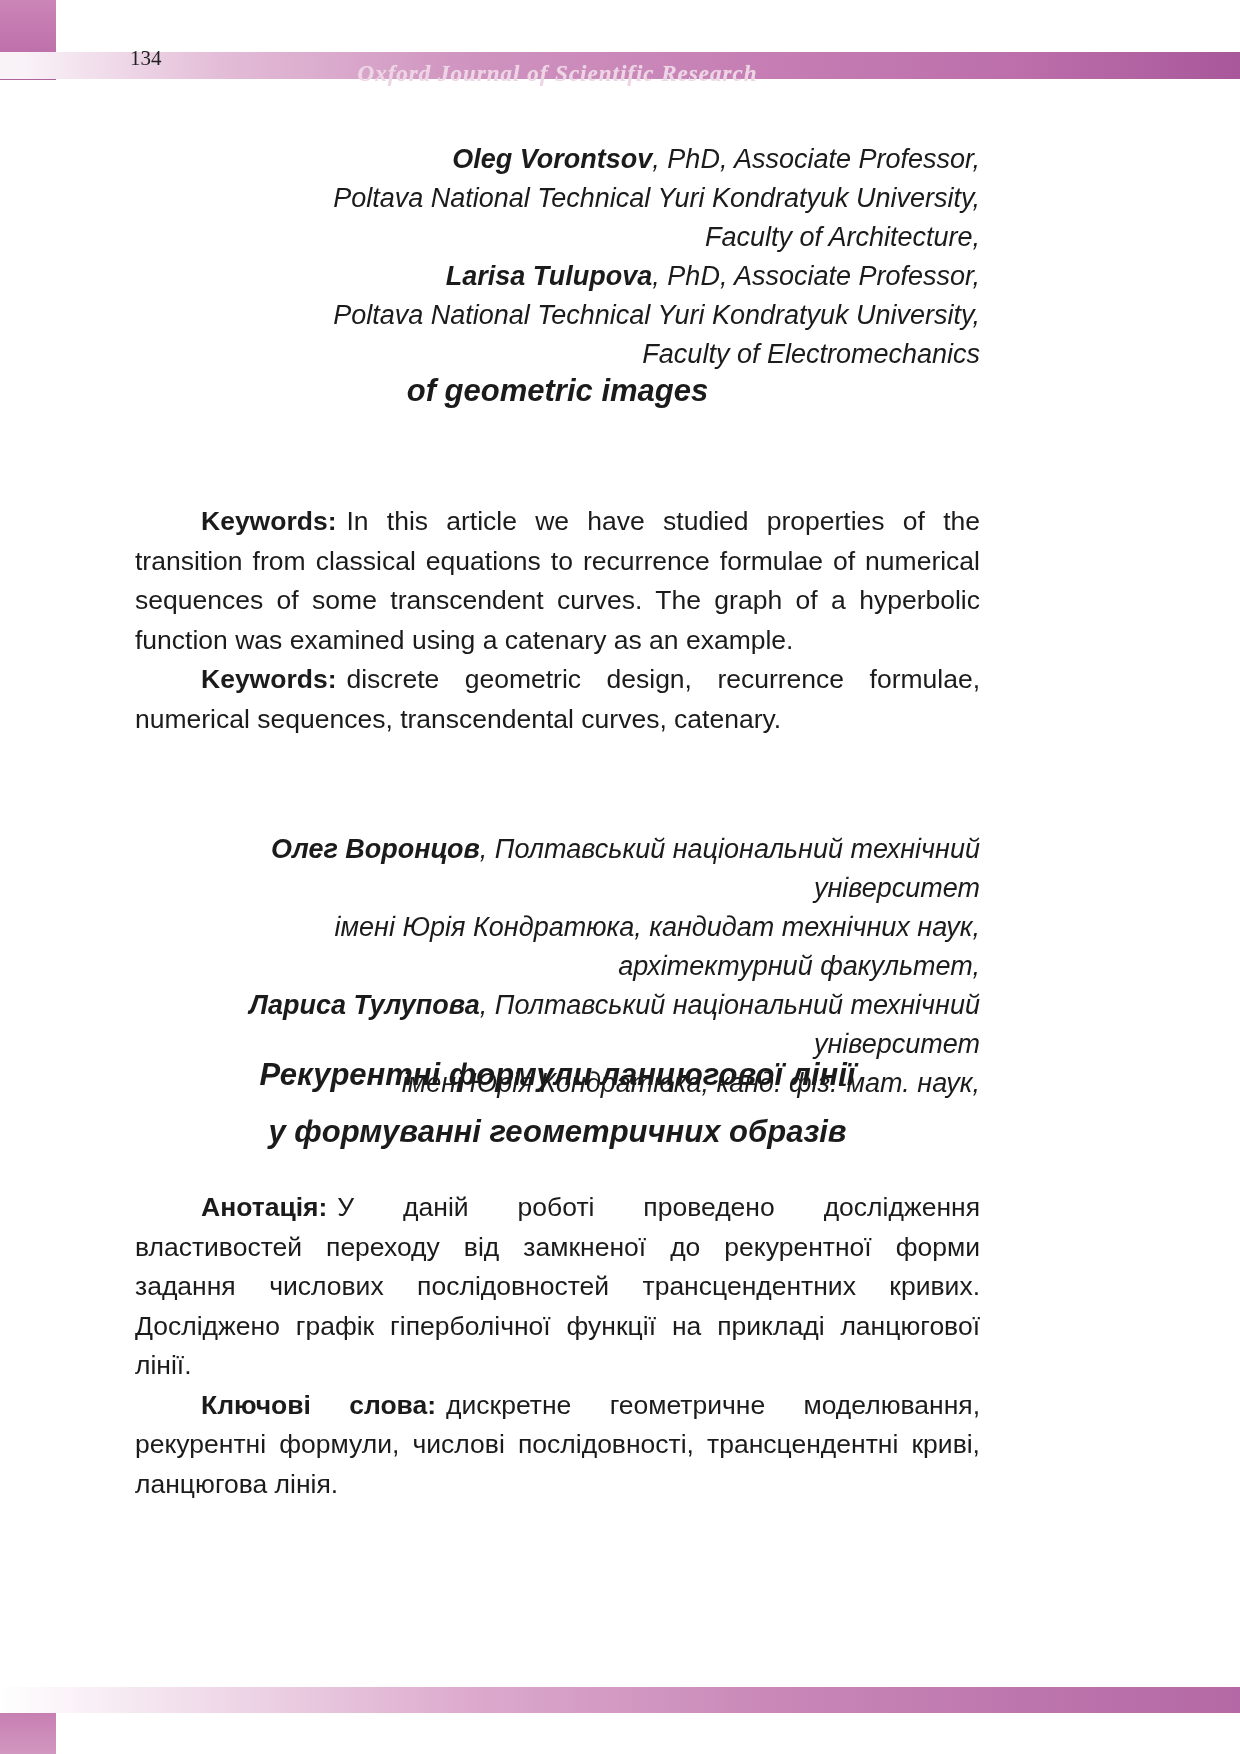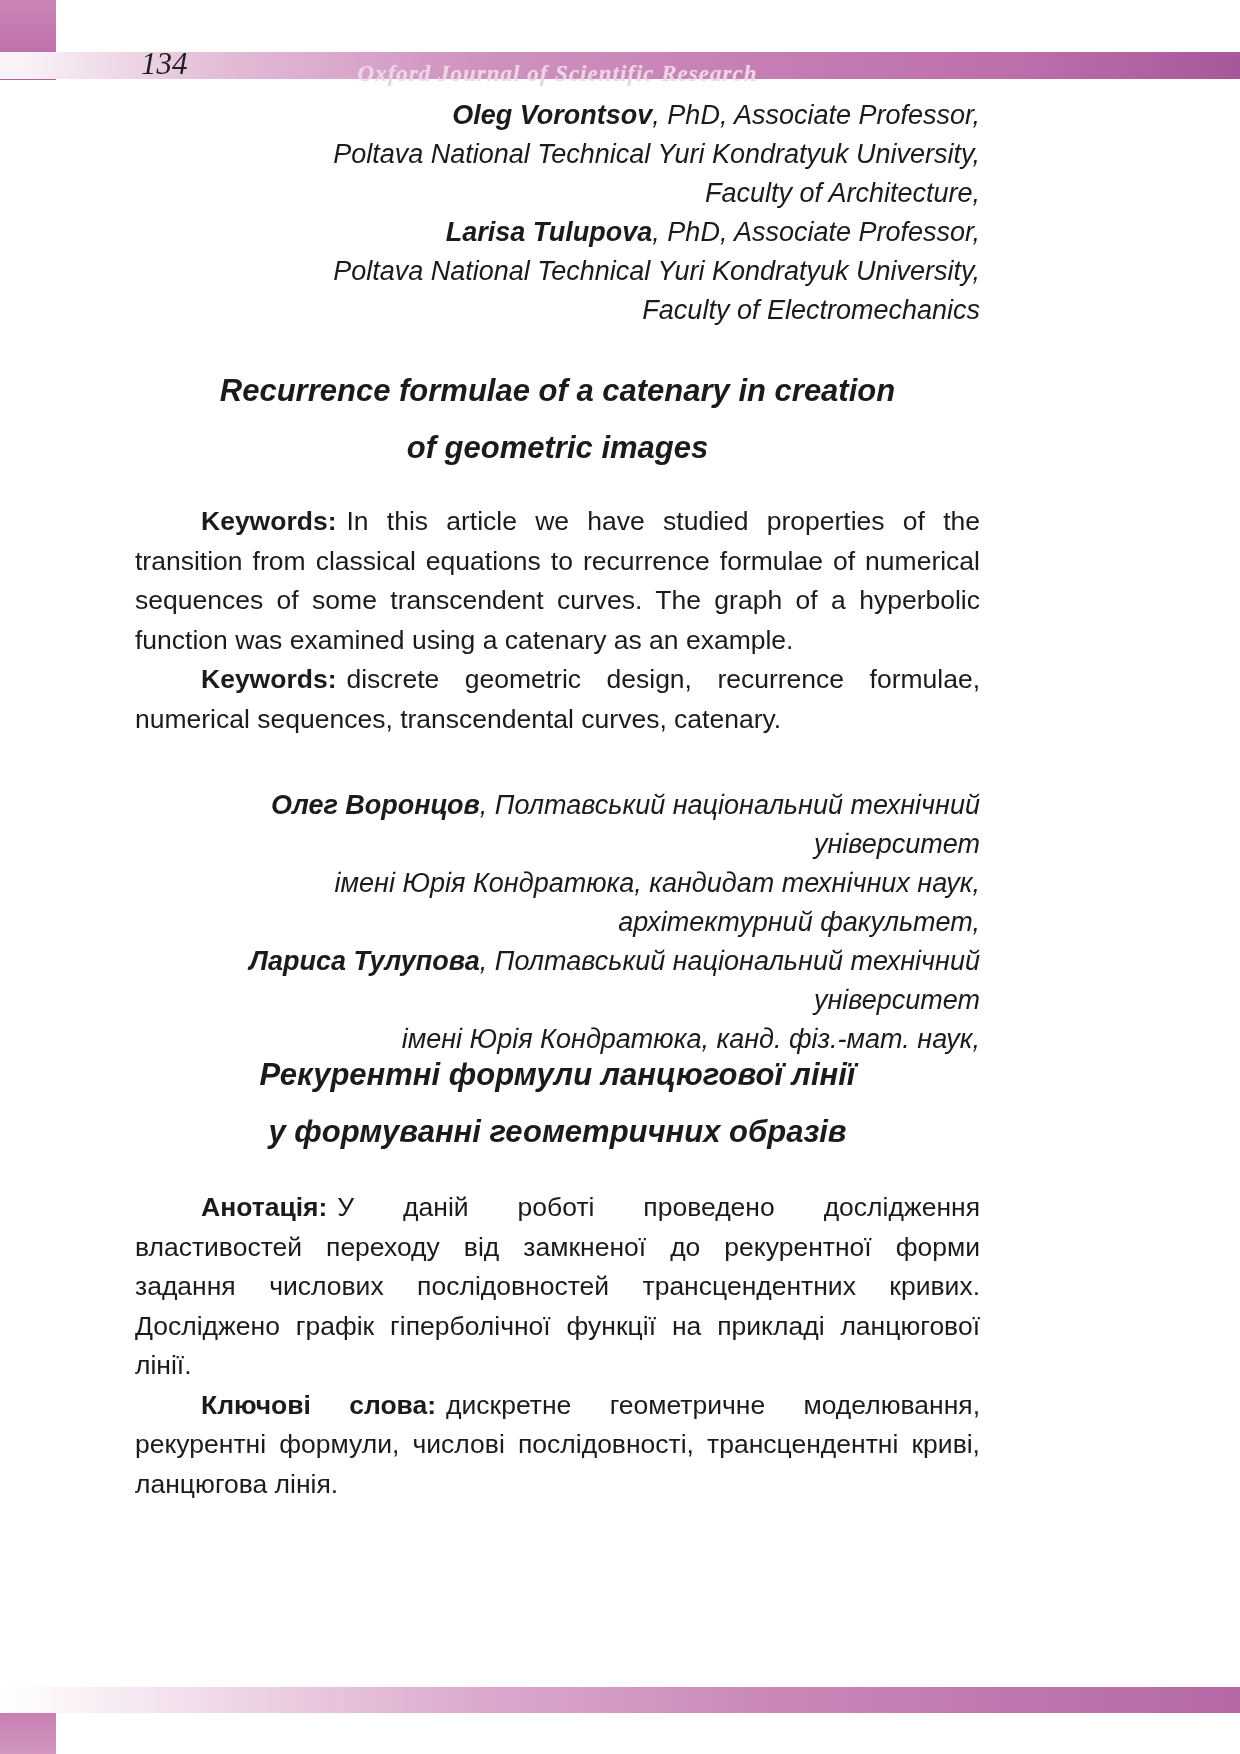--- a/index.html
+++ b/index.html
@@ -39,24 +39,23 @@
     font-family: "Liberation Serif", serif;
     font-style: italic;
     font-weight: bold;
     font-size: 23px;
     color: #eed5e6;
     letter-spacing: 1px;
     text-shadow: 0 0 1px rgba(255,255,255,0.4);
   }
   .page-number {
     position: absolute;
-    left: 141px; top: 46px;
+    left: 130px; top: 46px;
     font-family: "Liberation Serif", serif;
-    font-style: italic;
-    font-size: 31px;
+    font-size: 21px;
     color: #1f1f1f;
     z-index: 2;
   }
 
   
   .footer-bar {
     position: absolute;
     left: 0; top: 1687px;
     width: 1240px; height: 26px;
     background: linear-gradient(90deg, #ffffff 0%, #f2dfec 15%, #dcaacd 38%, #c988b8 62%, #bc74ac 85%, #b468a5 100%);
@@ -70,20 +69,21 @@
 
   
   .authors {
     position: absolute;
     left: 135px;
     width: 845px;
     text-align: right;
     font-style: italic;
     font-size: 27px;
     line-height: 39px;
+    margin-top: 44px;
   }
   .authors-en { top: 96px; }
   .authors-uk { top: 786px; }
   .author-line b { font-weight: bold; }
 
   .article-title {
     position: absolute;
     left: 135px;
     width: 845px;
     text-align: center;
@@ -125,21 +125,20 @@
   <div class="authors authors-en">
     <div class="author-line"><b>Oleg Vorontsov</b><span>, PhD, Associate Professor,</span></div>
     <div class="author-line"><b></b><span>Poltava National Technical Yuri Kondratyuk University,</span></div>
     <div class="author-line"><b></b><span>Faculty of Architecture,</span></div>
     <div class="author-line"><b>Larisa Tulupova</b><span>, PhD, Associate Professor,</span></div>
     <div class="author-line"><b></b><span>Poltava National Technical Yuri Kondratyuk University,</span></div>
     <div class="author-line"><b></b><span>Faculty of Electromechanics</span></div>
   </div>
 
   <h1 class="article-title title-en">
-    <div>Recurrence formulae of a catenary in creation</div>
     <div>of geometric images</div>
   </h1>
 
   <div class="body-block abstract-block">
     <p><b>Keywords:</b><span class="label-gap"></span><span>In this article we have studied properties of the transition from classical equations to recurrence formulae of numerical sequences of some transcendent curves. The graph of a hyperbolic function was examined using a catenary as an example.</span></p>
     <p><b>Keywords:</b><span class="label-gap"></span><span>discrete geometric design, recurrence formulae, numerical sequences, transcendental curves, catenary.</span></p>
   </div>
 
   <div class="authors authors-uk">
     <div class="author-line"><b>Олег Воронцов</b><span>, Полтавський національний технічний університет</span></div>

